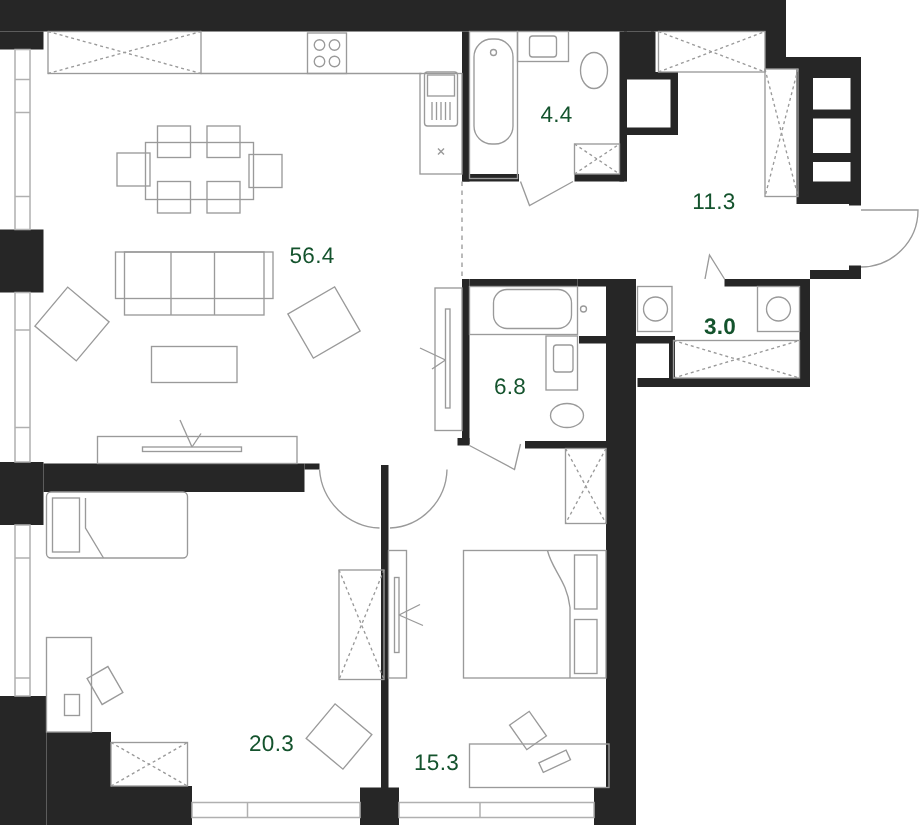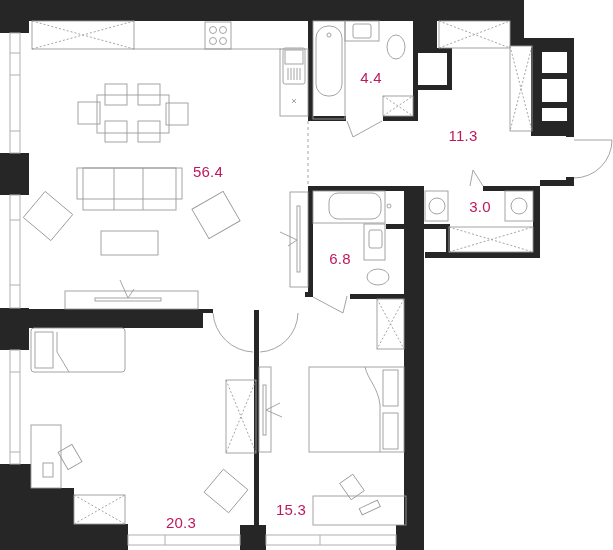--- a/index.html
+++ b/index.html
@@ -1,19 +1,19 @@
 <!DOCTYPE html>
 <html><head>
 <meta charset="utf-8">
 <style>
   html, body { margin: 0; padding: 0; background: #ffffff; }
   body { width: 613px; height: 550px; position: relative; overflow: hidden;
          font-family: "Liberation Sans", sans-serif; }
   #plan { position: absolute; left: 0; top: 0; width: 613px; height: 550px; }
-  .room-label { position: absolute; font-size: 15px; color: #be185d;
+  .room-label { position: absolute; font-size: 15px; color: #14532d;
                 font-family: "Liberation Sans", sans-serif; letter-spacing: 0.2px;
                 transform: translate(-50%, -50%); white-space: nowrap; }
 </style>
 </head>
 <body>
 
 <svg id="plan" viewBox="0 0 613 550" xmlns="http://www.w3.org/2000/svg">
 
   <g fill="#262626">
 
@@ -225,17 +225,17 @@
         <rect x="344" y="477" width="16" height="20"></rect>
       </g>
     <g transform="rotate(-25 370 508)">
         <rect x="360" y="504" width="20" height="7"></rect>
       </g>
   </g>
 </svg>
 
 <div class="room-label" style="left:208px; top:171px;">56.4</div>
 <div class="room-label" style="left:371px; top:77px;">4.4</div>
-<div class="room-label" style="left:463px; top:135px;">11.3</div>
+<div class="room-label" style="left:476px; top:135px;">11.3</div>
 <div class="room-label" style="left:340px; top:258px;">6.8</div>
-<div class="room-label" style="left:480px; top:206px;">3.0</div>
-<div class="room-label" style="left:181px; top:496px;margin-top:26px;">20.3</div>
+<div class="room-label" style="left:480px; top:218px;font-weight:bold;">3.0</div>
+<div class="room-label" style="left:181px; top:496px;">20.3</div>
 <div class="room-label" style="left:291px; top:509px;">15.3</div>
 
 </body></html>

